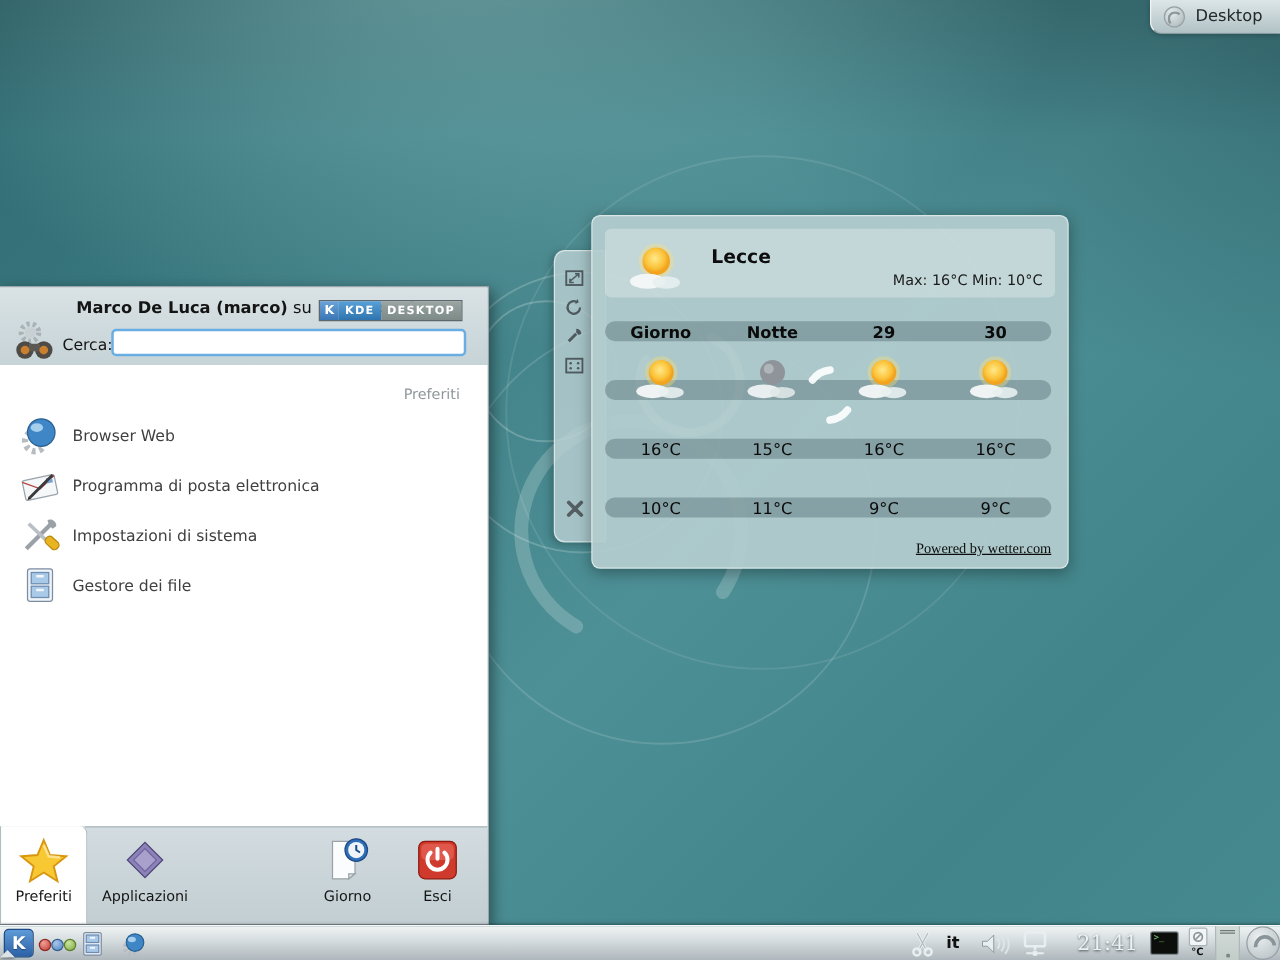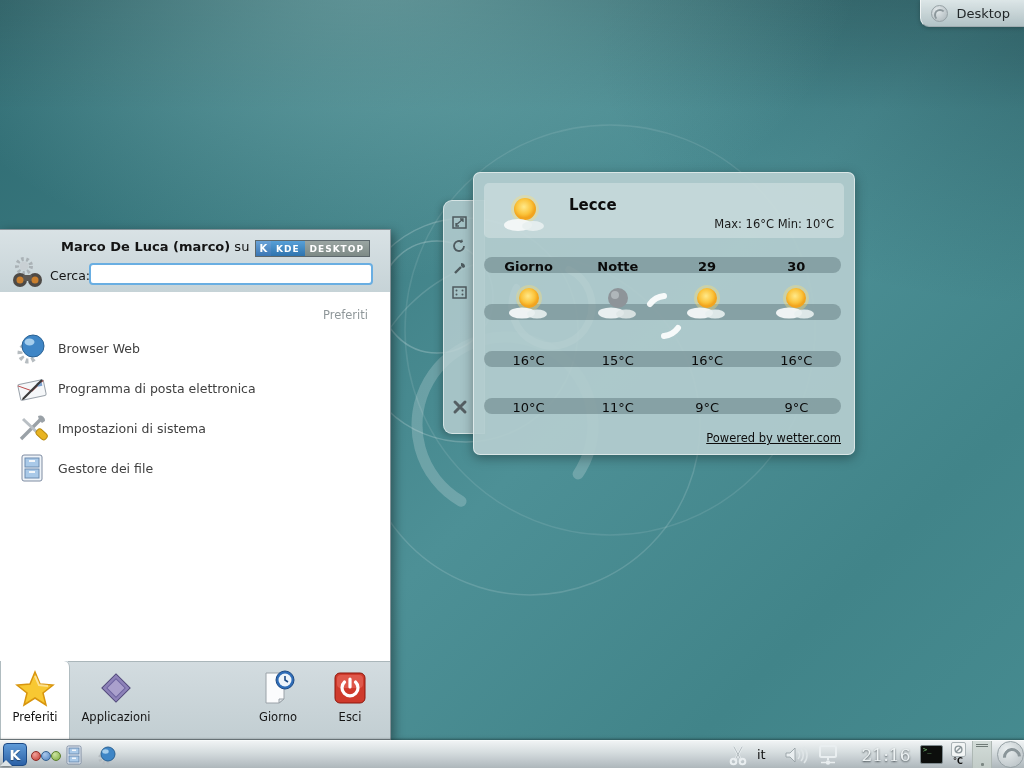--- a/index.html
+++ b/index.html
@@ -57,21 +57,21 @@
     background:rgba(62,84,90,.34);
   }
   .w-cols{display:flex;height:100%;}
   .w-cols span{flex:1;text-align:center;line-height:20px;font-size:13px;color:#0a0a0a;}
   .w-cols.bold span{font-weight:bold;}
   .w-icons{position:absolute;left:10px;top:106px;width:357px;height:46px;display:flex;pointer-events:none;}
   .w-icons .cell{flex:1;display:flex;justify-content:center;}
   .w-spin{position:absolute;left:164px;top:117px;pointer-events:none;}
   .w-credit{
     position:absolute;right:13px;bottom:9px;font-size:11.5px;color:#0d0d0d;
-    text-decoration:underline;cursor:pointer;
+    text-decoration:underline;cursor:pointer;font-family:Liberation Serif, serif;
   }
   
   .kickoff{
     position:absolute;left:0;top:229px;width:391px;height:511px;
     background:#fff;border:1px solid #87949a;border-left:none;
     box-shadow:3px 3px 10px rgba(0,0,0,.4);box-sizing:border-box;
   }
   .ko-head{
     position:absolute;left:0;top:0;right:0;height:62px;
     background:linear-gradient(to bottom,#d9e2e5,#c6d3d7);
@@ -118,21 +118,21 @@
     left:3px;width:24px;height:23px;top:2px;border-radius:4px;cursor:pointer;
     background:linear-gradient(to bottom,#5f9bd8,#2c61a6);border:1px solid #1d4a85;
     display:flex;align-items:center;justify-content:center;
     color:#fff;font-weight:bold;font-size:14px;box-sizing:border-box;
     text-shadow:0 1px 1px rgba(0,0,0,.4);
   }
   .dot{position:absolute;top:10px;width:8px;height:8px;border-radius:50%;cursor:pointer;}
   .dot.red{left:31px;background:radial-gradient(circle at 35% 30%,#f0a098,#c23b32);border:1px solid #8d2a24;}
   .dot.blue{left:41px;background:radial-gradient(circle at 35% 30%,#a9c8ec,#4f82c0);border:1px solid #33608f;}
   .dot.green{left:51px;background:radial-gradient(circle at 35% 30%,#cce4a0,#7fab3f);border:1px solid #5c7e2c;}
-  .klayout{left:757px;font-size:13px;font-weight:normal;color:#101010;cursor:pointer;}
+  .klayout{left:757px;font-size:13px;font-weight:bold;color:#101010;cursor:pointer;}
   .clock{
     left:856px;width:60px;justify-content:center;cursor:default;
     font-family:"DejaVu Serif","Liberation Serif",serif;
     font-size:17px;color:#edf2f3;text-shadow:0 1px 2px rgba(55,65,70,.9);
   }
   .tray-arrow{left:843px;top:11px;width:0;height:0;cursor:pointer;
     border-left:6px solid transparent;border-right:6px solid transparent;
     border-bottom:6px solid #dde3e5;filter:drop-shadow(0 1px 1px rgba(0,0,0,.4));}
   .term{
     left:920px;top:4px;width:23px;height:19px;border-radius:2px;cursor:pointer;
@@ -478,21 +478,21 @@
       <rect x="4" y="2" width="16" height="11" rx="1.5" fill="none" stroke="#e9eef0" stroke-width="2"></rect>
       <path d="M12 13 v3" stroke="#e9eef0" stroke-width="2"></path>
       <circle cx="12" cy="18.5" r="2.2" fill="#e9eef0"></circle>
       <path d="M5 18.5 h5 M14 18.5 h5" stroke="#e9eef0" stroke-width="1.6"></path>
     </svg>
   </div>
 
   <span class="tray-arrow"></span>
 
   <div class="p-item clock">
-    <span>21:16</span>
+    <span>21:41</span>
   </div>
 
   <div class="p-item term">
     <span>&gt;_</span>
   </div>
 
   <div class="p-item wtray">
     <span class="nosig">
       <svg width="9" height="9">
           <circle cx="4.5" cy="4.5" r="3.4" fill="none" stroke="#8a9599" stroke-width="1.4"></circle>

